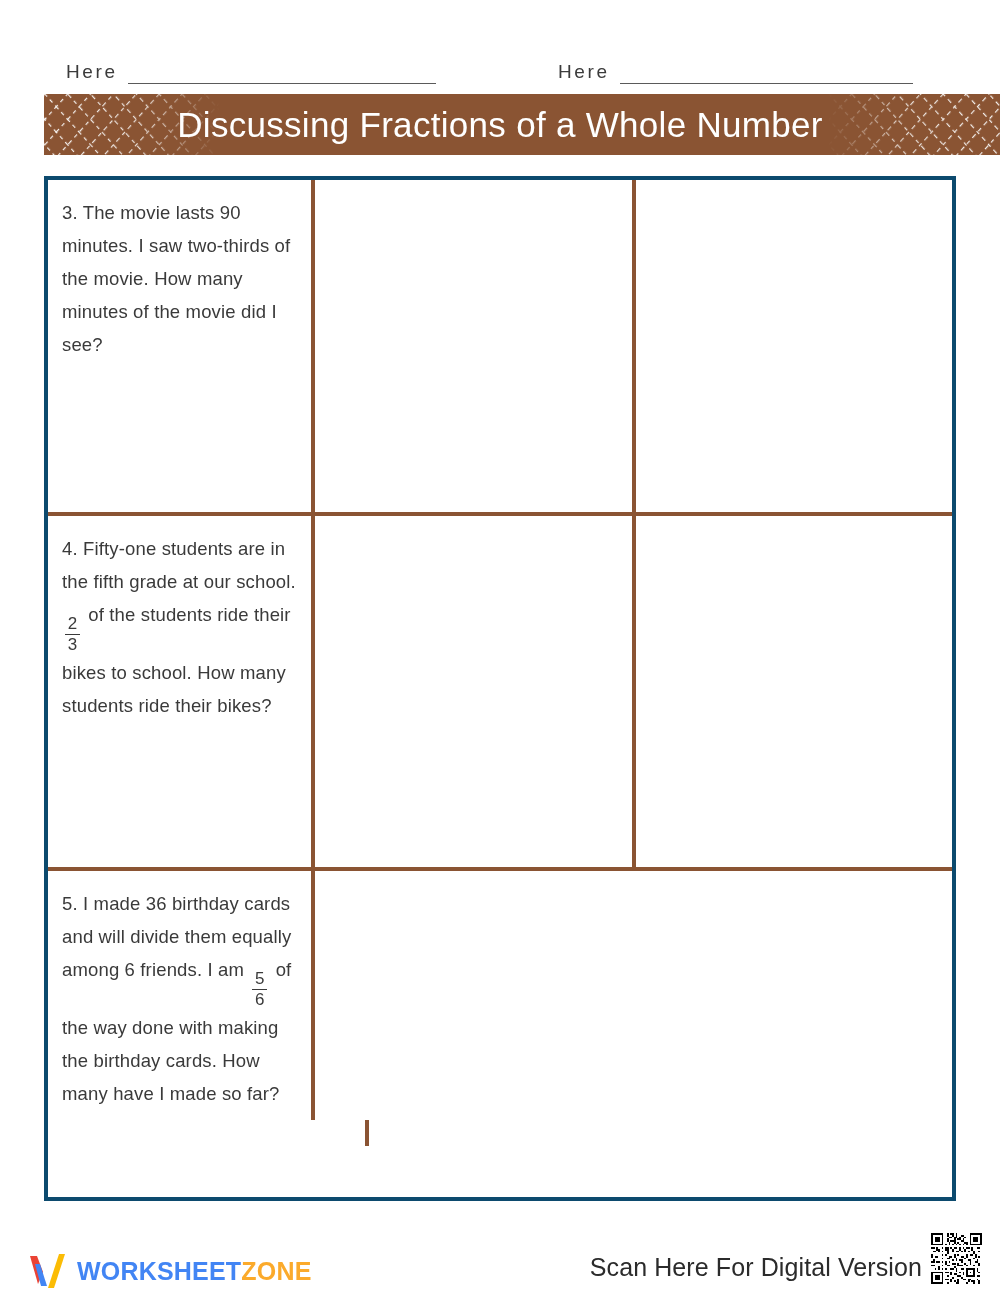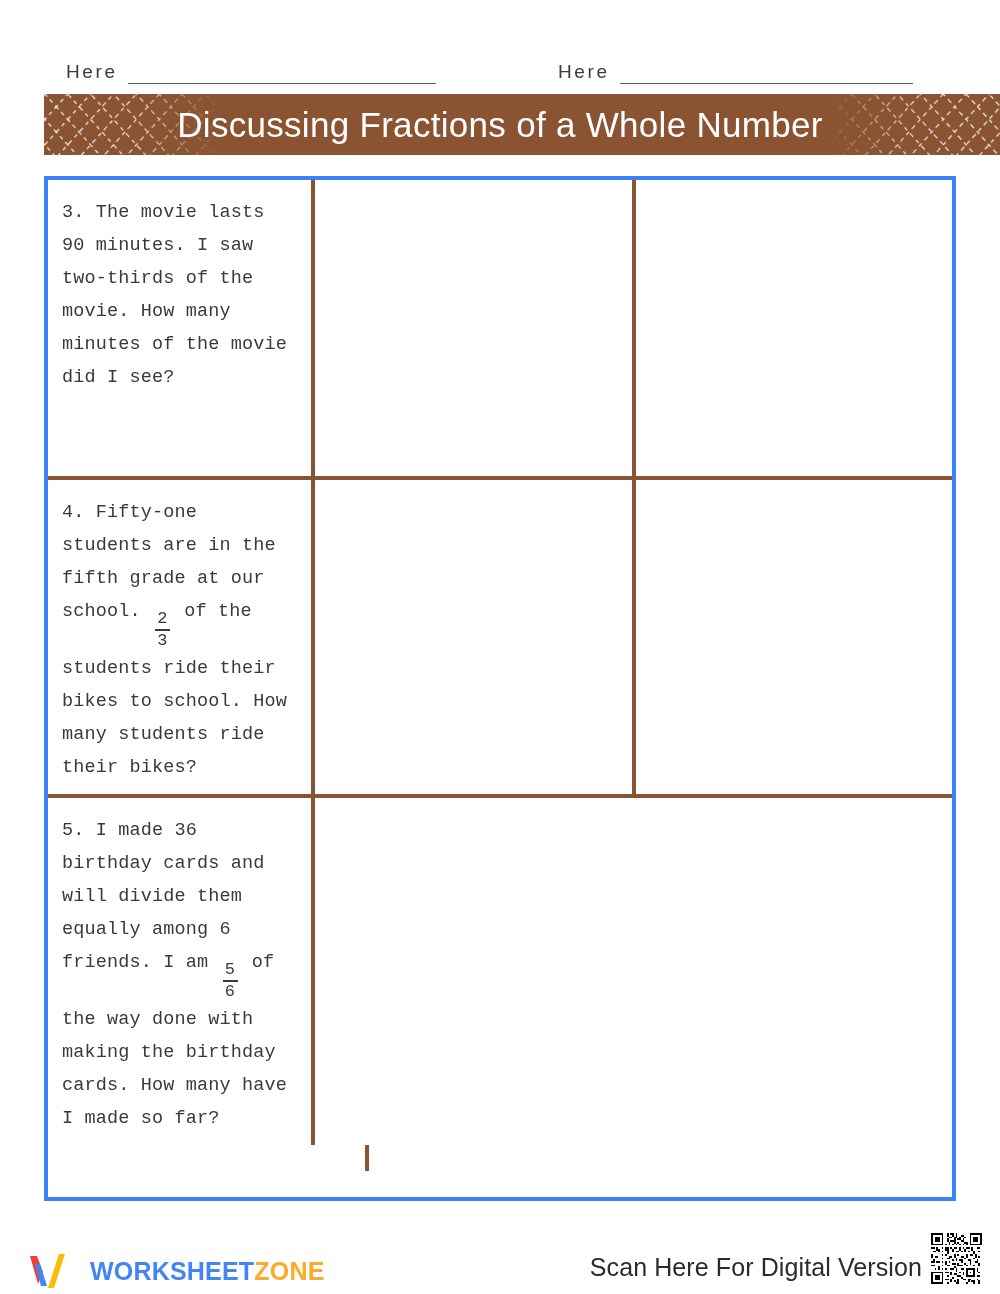--- a/index.html
+++ b/index.html
@@ -85,26 +85,25 @@
     z-index: 3;
   }
 
   
   .sheet-table {
     position: absolute;
     left: 44px;
     top: 176px;
     width: 912px;
     height: 1025px;
-    border: 4px solid #3b82f6;
+    border: 4px solid #0c4a6e;
     box-sizing: border-box;
     background: #ffffff;
     display: flex;
     flex-direction: column;
-    font-family: Liberation Mono, monospace;
   }
   .sheet-row {
     display: flex;
     box-sizing: border-box;
     border-bottom: 4px solid #8a5433;
   }
   .sheet-row:last-child { border-bottom: none; flex-direction: column; }
   .sheet-row.r1 { height: 336px; }
   .sheet-row.r2 { height: 355px; justify-content: center; }
   .sheet-row.r3 { flex: 1; }
@@ -163,21 +162,21 @@
     top: 1228px;
     width: 1000px;
     height: 66px;
   }
   .logo {
     position: absolute;
     left: 28px;
     top: 1250px;
     display: flex;
     align-items: center;
-    gap: 22px;
+    gap: 9px;
   }
   .logo-mark {
     width: 40px;
     height: 42px;
     position: relative;
     overflow: hidden;
   }
   .logo-text {
     font-size: 25px;
     font-weight: 700;

